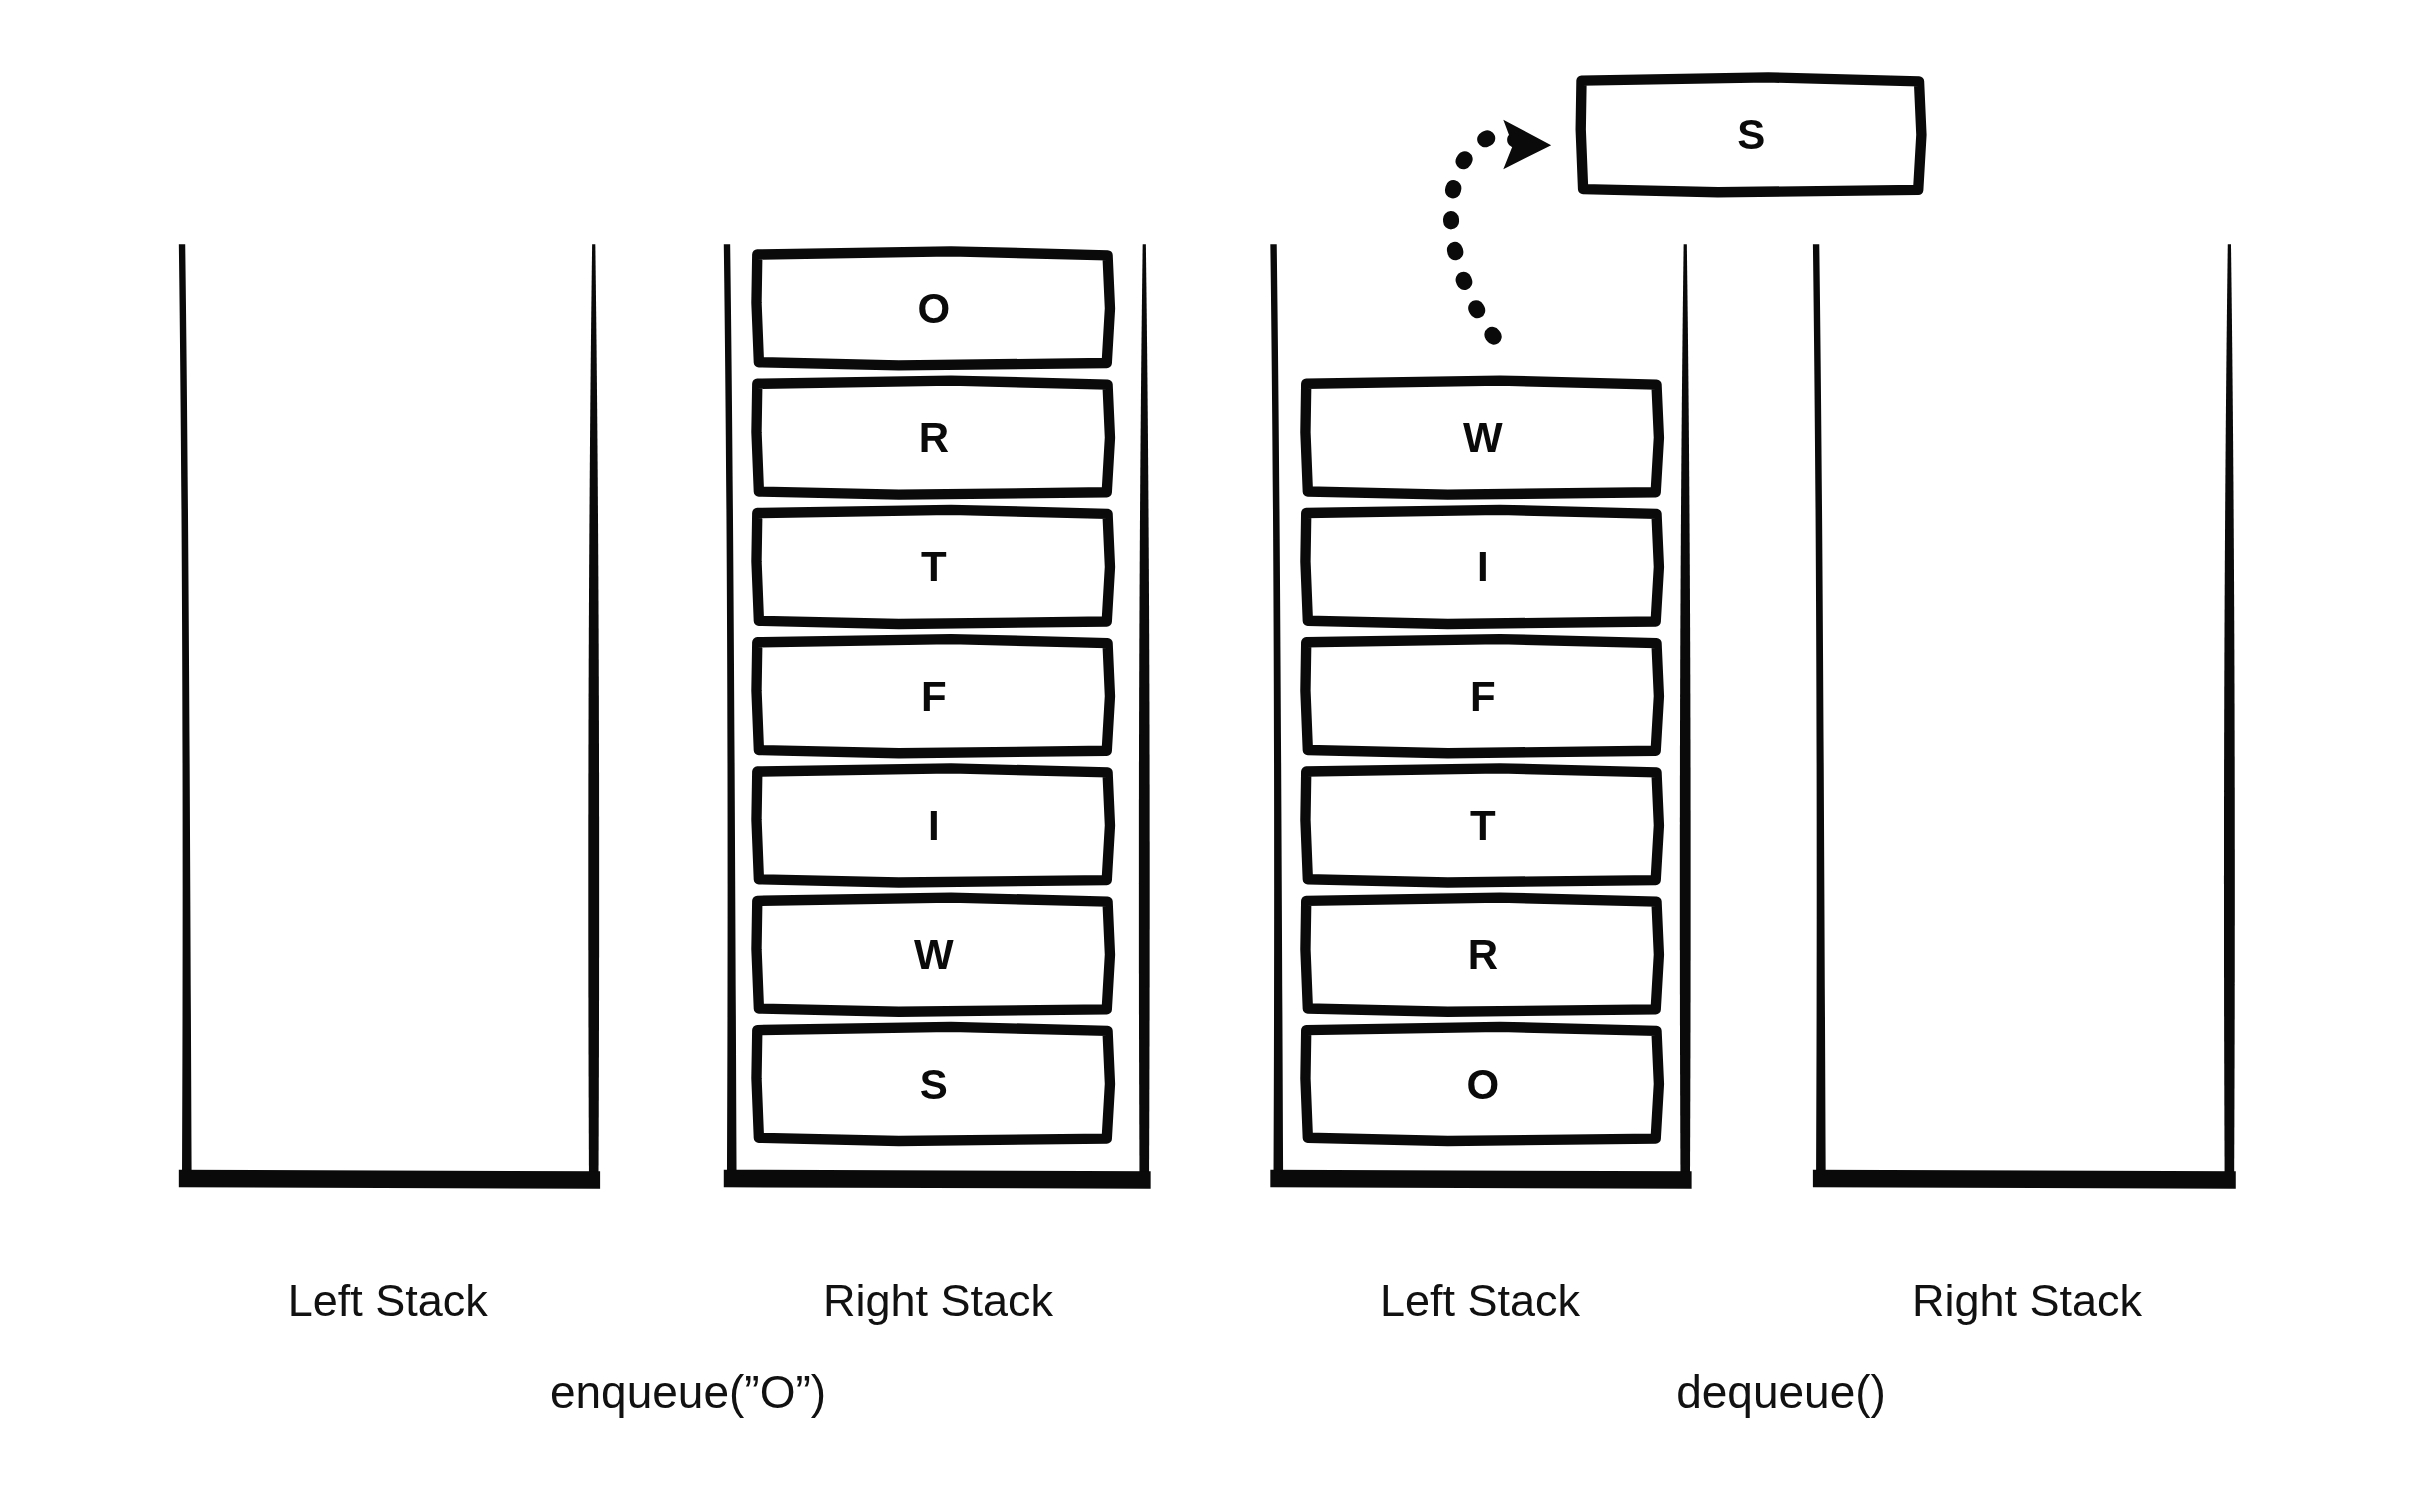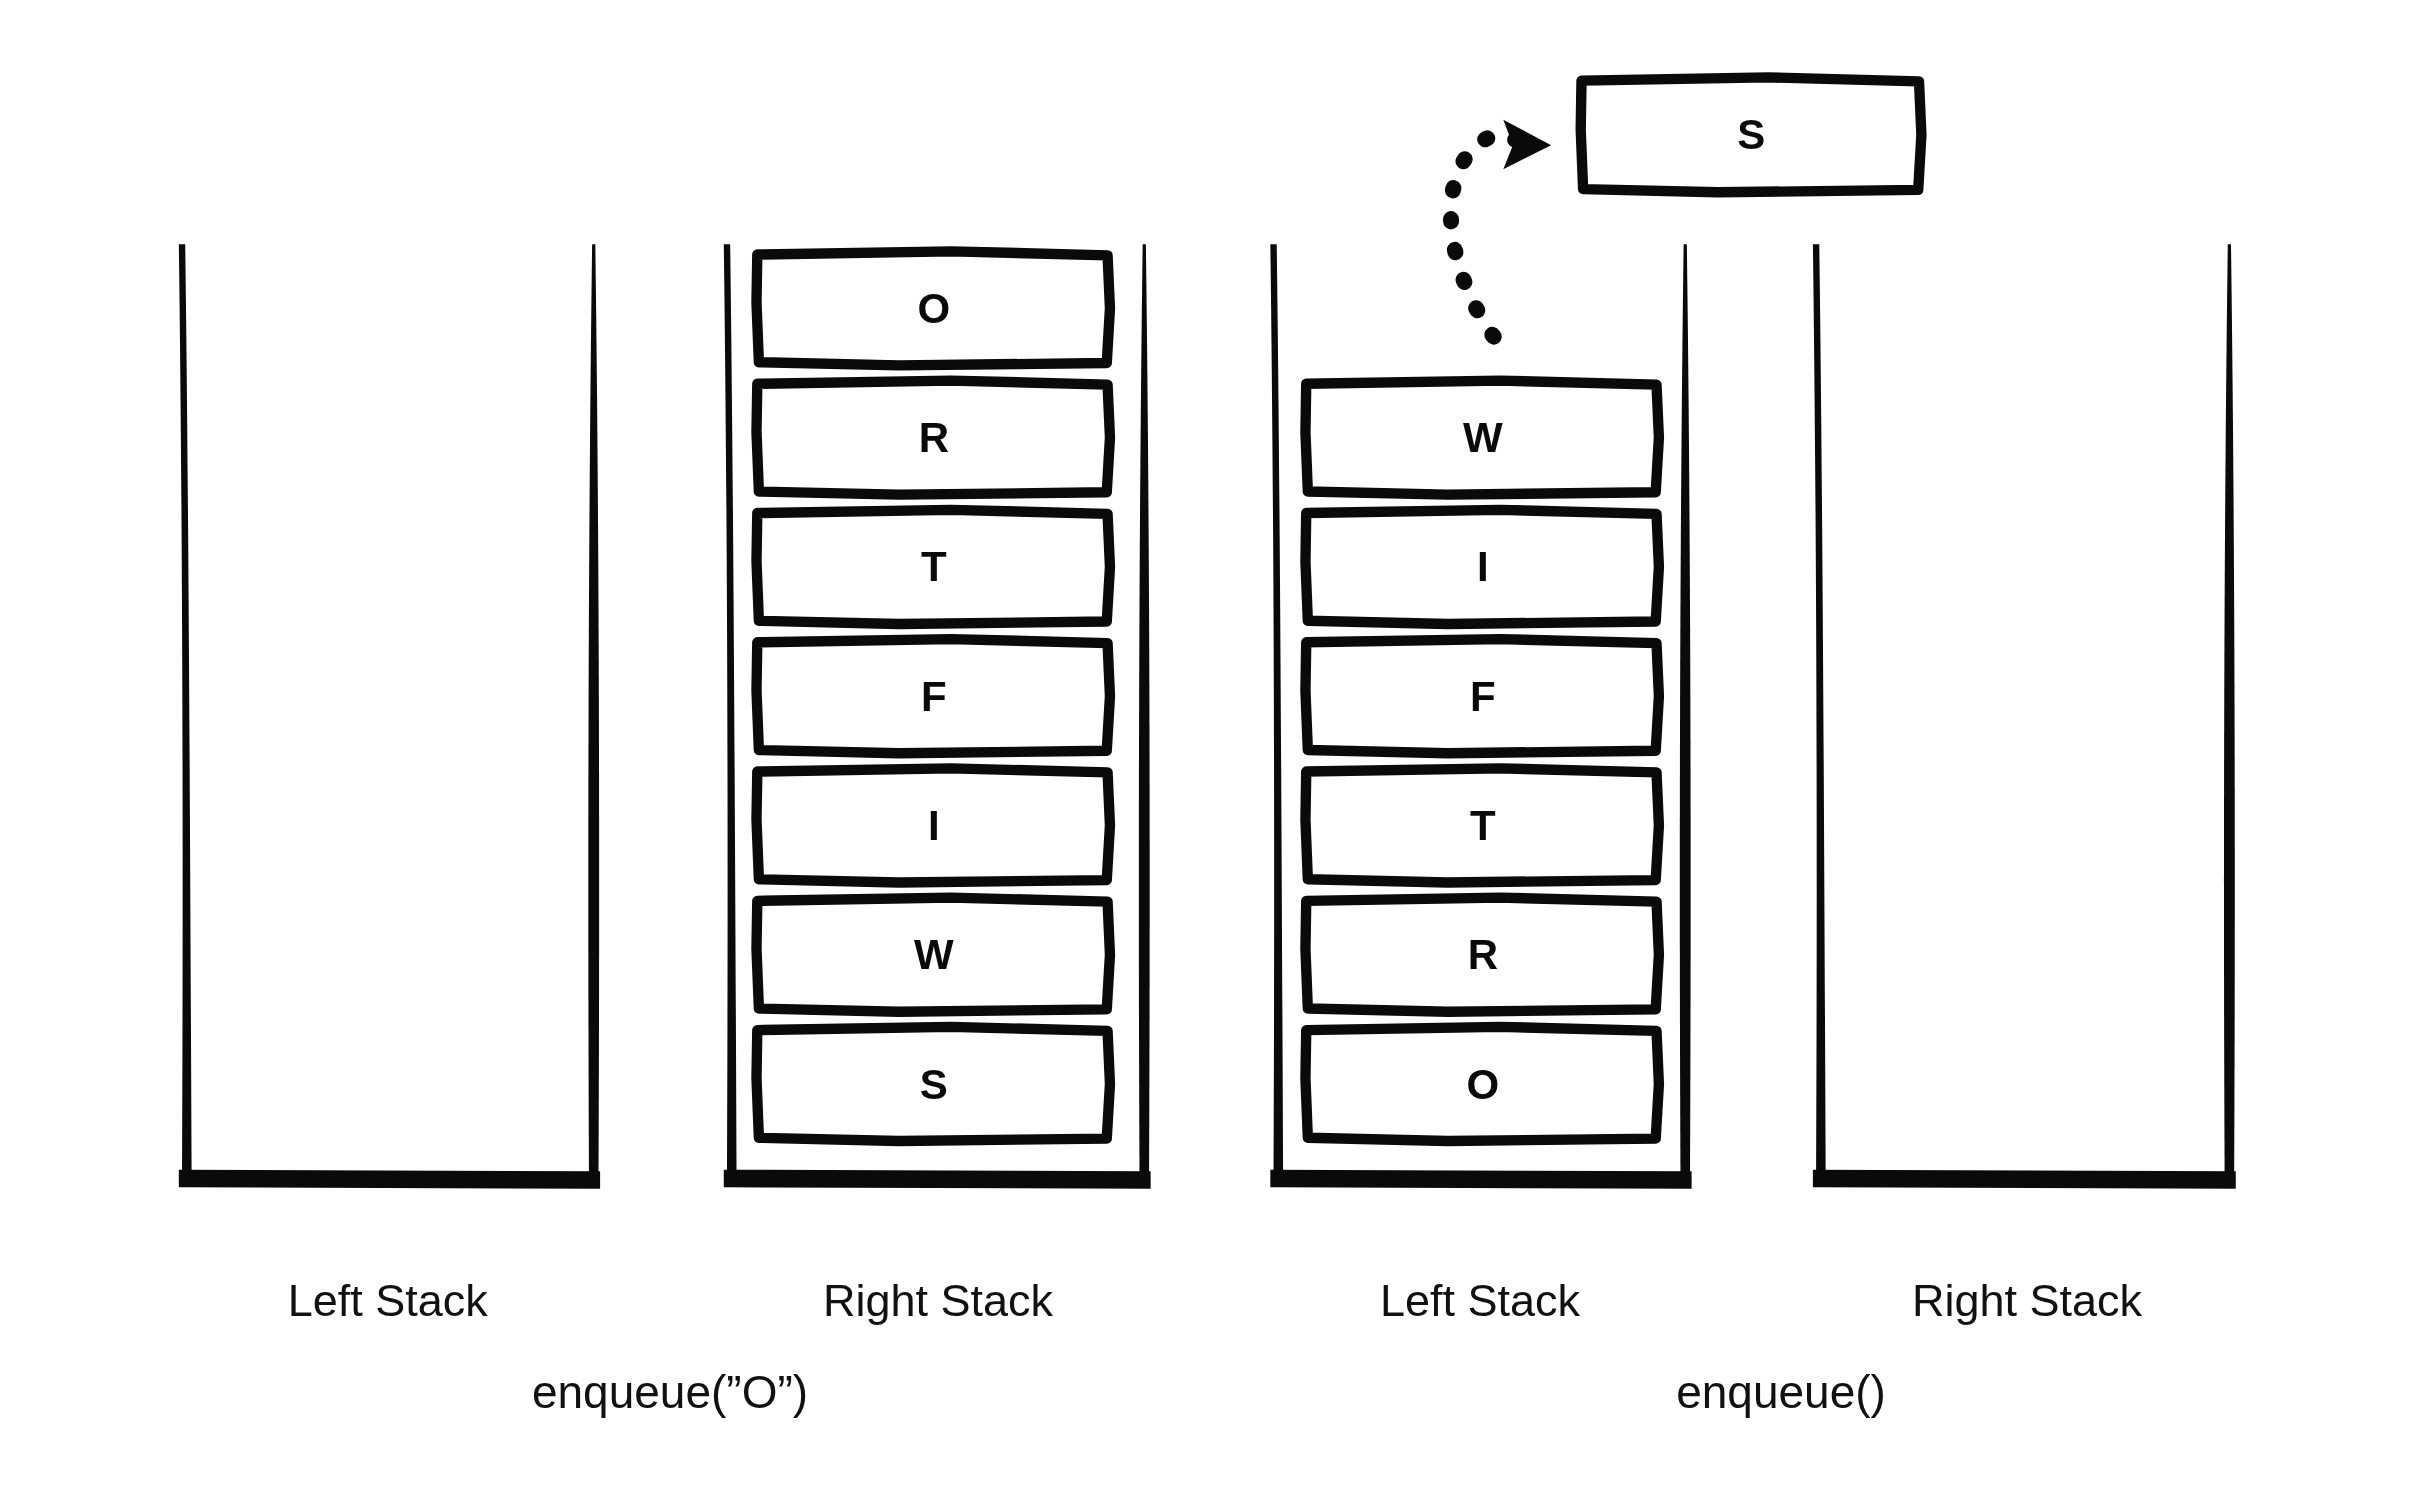--- a/index.html
+++ b/index.html
@@ -155,18 +155,18 @@
       <div class="stack-caption" style="left: 539px; top: 1275px; width: 798px;">Right Stack</div>
       <div class="cell-label" style="left: 1309px; top: 383px; width: 348px; height: 109px;">W</div>
       <div class="cell-label" style="left: 1309px; top: 512px; width: 348px; height: 109px;">I</div>
       <div class="cell-label" style="left: 1309px; top: 642px; width: 348px; height: 109px;">F</div>
       <div class="cell-label" style="left: 1309px; top: 771px; width: 348px; height: 109px;">T</div>
       <div class="cell-label" style="left: 1309px; top: 900px; width: 348px; height: 109px;">R</div>
       <div class="cell-label" style="left: 1309px; top: 1030px; width: 348px; height: 109px;">O</div>
       <div class="stack-caption" style="left: 1081px; top: 1275px; width: 798px;">Left Stack</div>
       <div class="stack-caption" style="left: 1628px; top: 1275px; width: 798px;">Right Stack</div>
       <div class="cell-label" style="left: 1584px; top: 80px; width: 335px; height: 110px;">S</div>
-      <div class="op-caption" style="left: 271px; top: 1365px; width: 798px; text-align: center;">enqueue(”O”)</div>
-      <div class="op-caption" style="left: 1382px; top: 1365px; width: 798px;">enqueue()</div>
+      <div class="op-caption" style="left: 289px; top: 1365px; width: 798px; text-align: center;">enqueue(”O”)</div>
+      <div class="op-caption" style="left: 1382px; top: 1365px; width: 798px;">dequeue()</div>
     </div>
 
 </div>
 
 
 </body></html>

